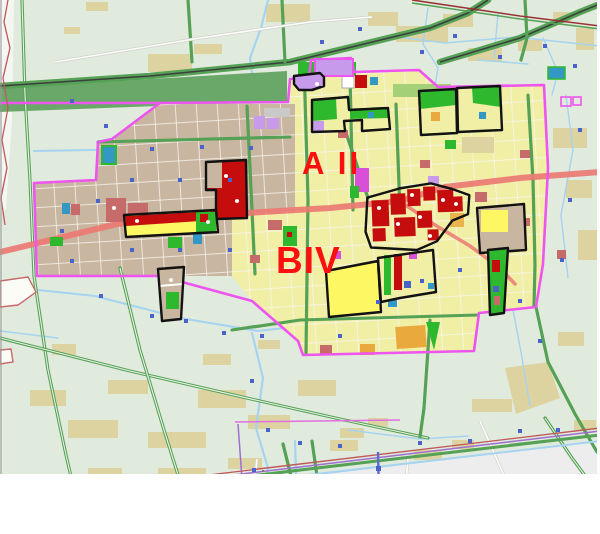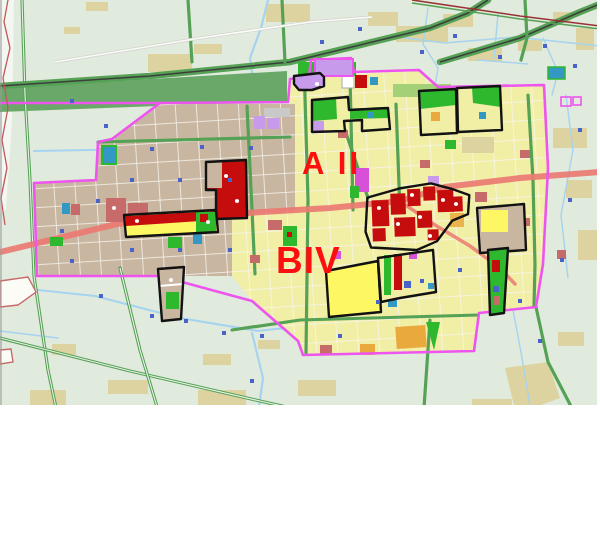--- a/index.html
+++ b/index.html
@@ -1,16 +1,16 @@
 <!DOCTYPE html>
 <html style="--bg_rural: #e0eadd; --bg_outside: #ededee; --patch_tan: #ddd3a0; --urban_tan: #c9b6a0; --urban_yellow: #f1eea6; --greenbelt: #6aa86a; --block_yellow_bright: #fdf763; --block_red: #c60d0d; --block_red_dull: #c76a6a; --block_green: #2eb82e; --block_green_light: #a4d078; --block_orange: #e9a93c; --block_violet: #c79aeb; --block_magenta: #d84fd8; --block_teal: #3498c4; --water: #a6d3ef; --road_green: #55a155; --road_red: #ea7a72; --boundary_magenta: #ee55ee; --rail_red: #993333; --line_purple: #9f6fd0; --line_indigo: #5c6bd5; --dot_blue: #4a63c8; --shape_gray: #c9c9c9; --label_red: #fb0f0f; --outline_black: #121212;"><head>
 <meta charset="utf-8">
 <style>
   html,body{margin:0;padding:0;background:#fff}
-  #stage{width:600px;height:405px;position:relative;font-family:"Liberation Sans","DejaVu Sans",sans-serif}
+  #stage{width:600px;height:474px;position:relative;font-family:"Liberation Sans","DejaVu Sans",sans-serif}
   svg{display:block}
   .bgbase{fill:var(--bg_rural)}
   .bgout{fill:var(--bg_outside)}
   .tan{fill:var(--patch_tan)}
   .utan{fill:var(--urban_tan)}
   .uyel{fill:var(--urban_yellow)}
   .band{fill:var(--greenbelt)}
   .byel{fill:var(--block_yellow_bright)}
   .red{fill:var(--block_red)}
   .dred{fill:var(--block_red_dull)}

